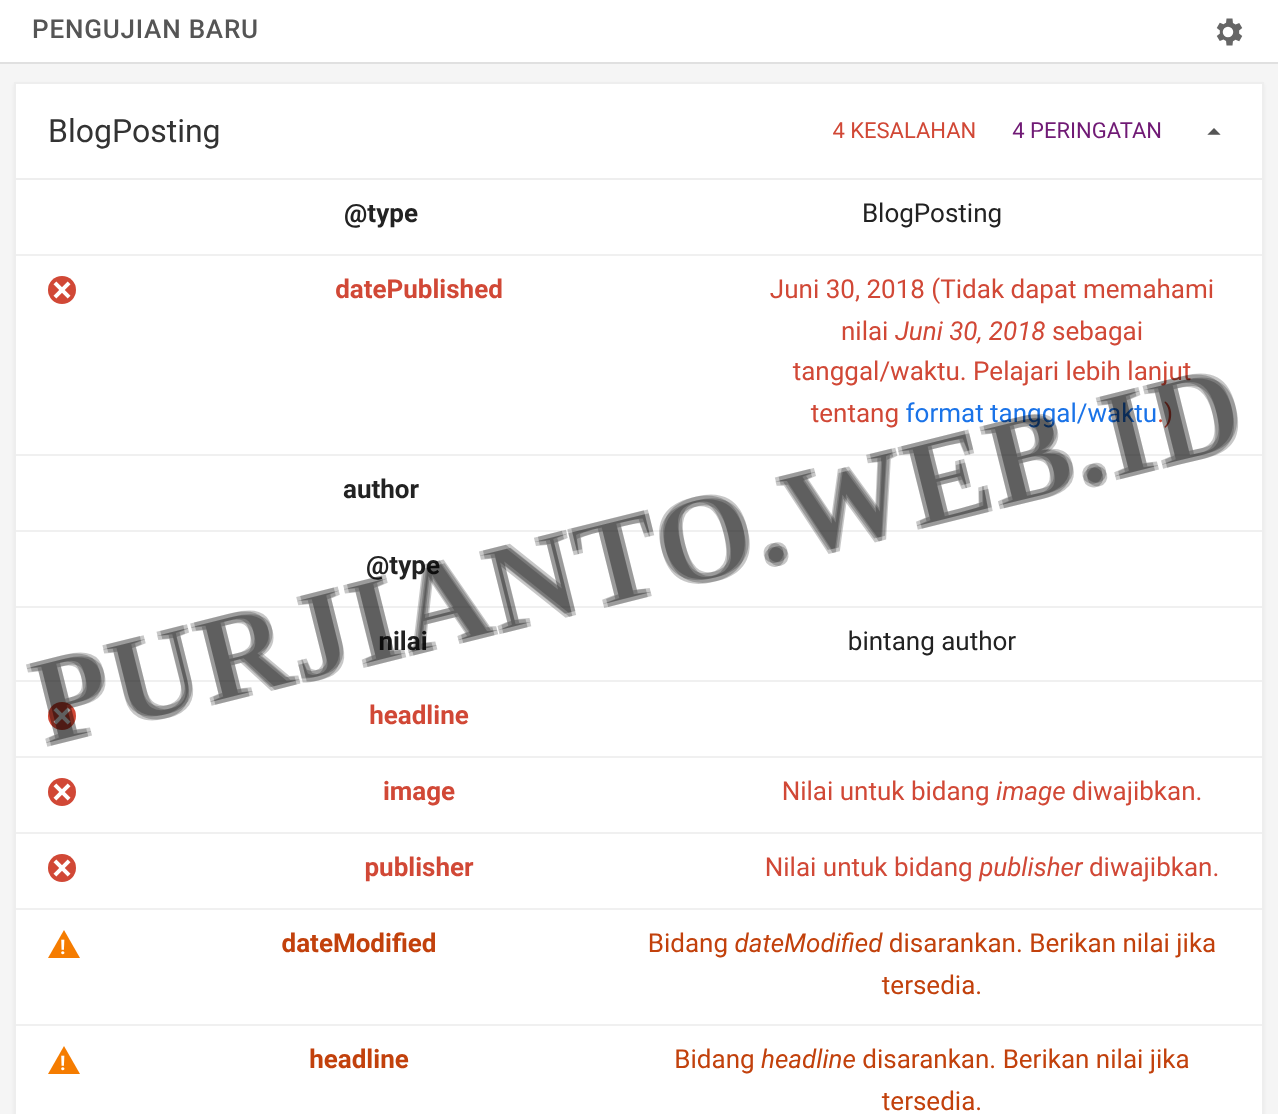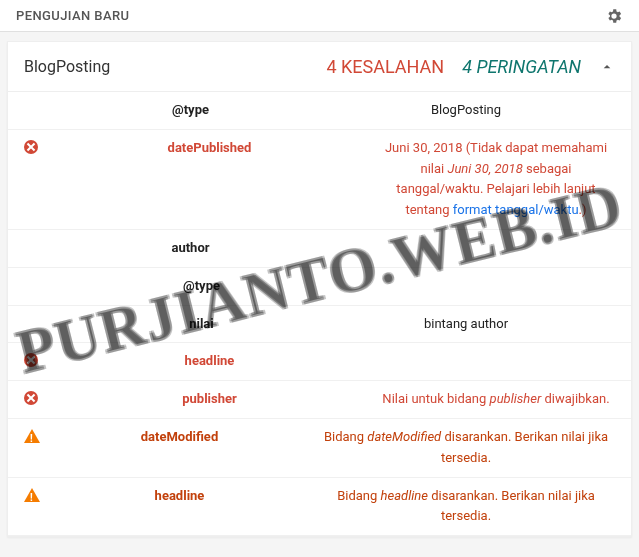--- a/index.html
+++ b/index.html
@@ -41,23 +41,23 @@
     display: flex;
     align-items: center;
     padding: 14px 16px;
     border-bottom: 1px solid #eee;
   }
   .section-title {
     font-size: 16px;
     color: #333;
     flex: 1;
   }
-  .badge { font-size: 18px; font-weight: 400; margin-right: 18px; }
+  .badge { font-size: 11px; font-weight: 400; margin-right: 18px; }
   .badge-err { color: #d14836; }
-  .badge-warn { color: #0f766e; font-style: italic; }
+  .badge-warn { color: #701a75; }
   .chevron { color: #555; }
 
   .row {
     display: flex;
     align-items: flex-start;
     padding: 8px 16px;
     border-bottom: 1px solid #f0f0f0;
     line-height: 1.6;
     text-align: center;
   }
@@ -178,20 +178,27 @@
     <div class="cell-val">bintang author</div>
   </div>
 
   <div class="row">
     <div class="cell-icon">
         <div class="ic-err"></div>
       </div>
     <div class="cell-key txt-err bold">headline</div>
   </div>
 
+  <div class="row">
+    <div class="cell-icon">
+        <div class="ic-err"></div>
+      </div>
+    <div class="cell-key txt-err bold">image</div>
+    <div class="cell-val txt-err"><span>Nilai untuk bidang </span><em>image</em><span> diwajibkan.</span></div>
+  </div>
 
   <div class="row">
     <div class="cell-icon">
         <div class="ic-err"></div>
       </div>
     <div class="cell-key txt-err bold">publisher</div>
     <div class="cell-val txt-err"><span>Nilai untuk bidang </span><em>publisher</em><span> diwajibkan.</span></div>
   </div>
 
   <div class="row">

